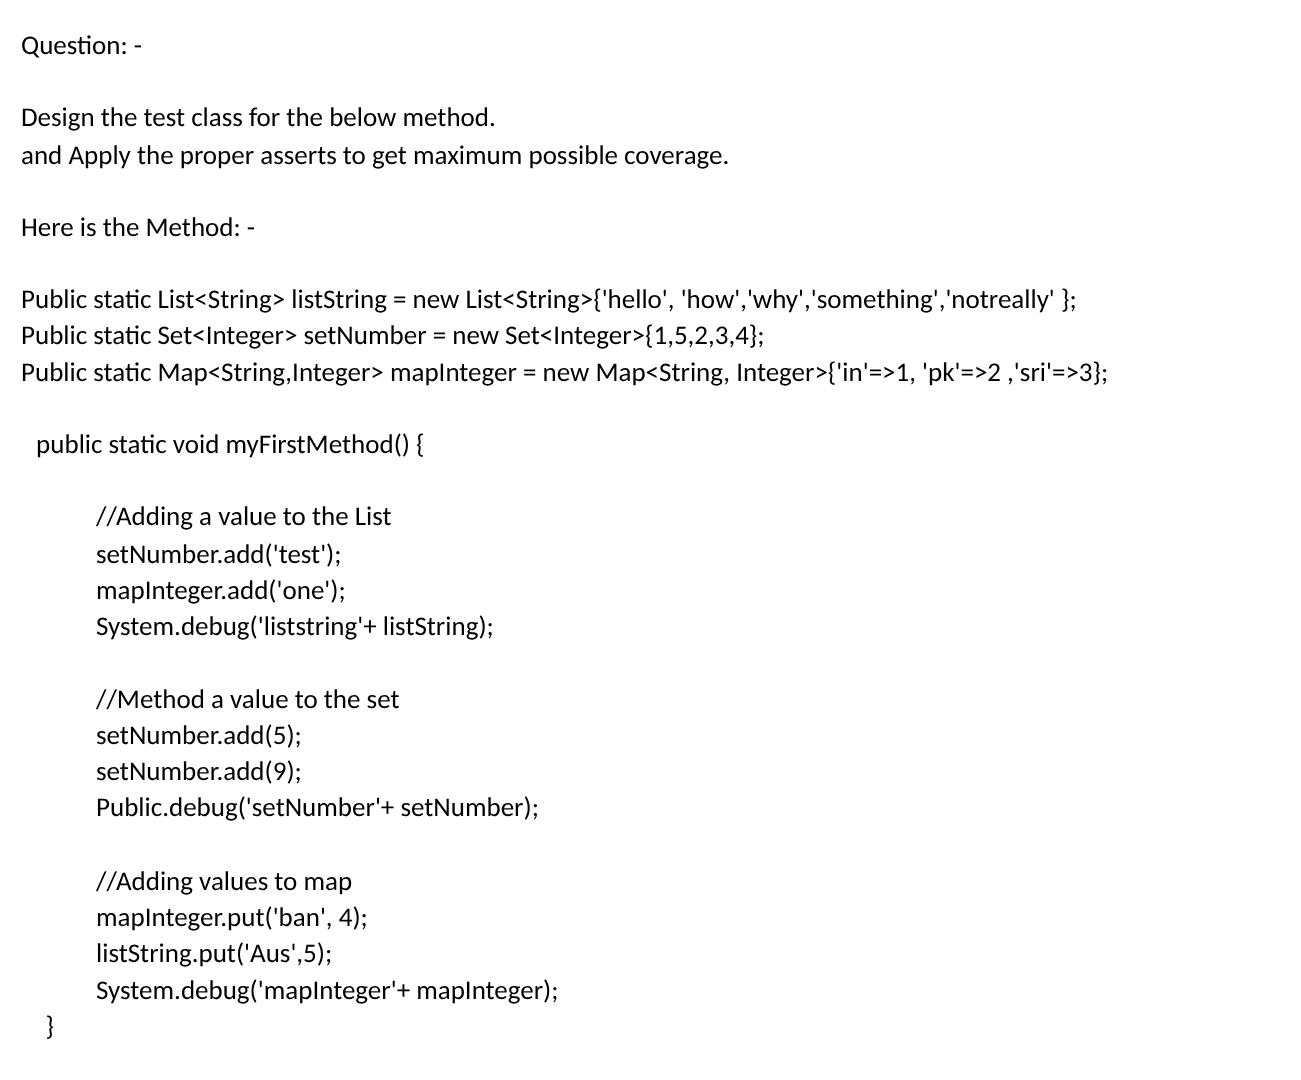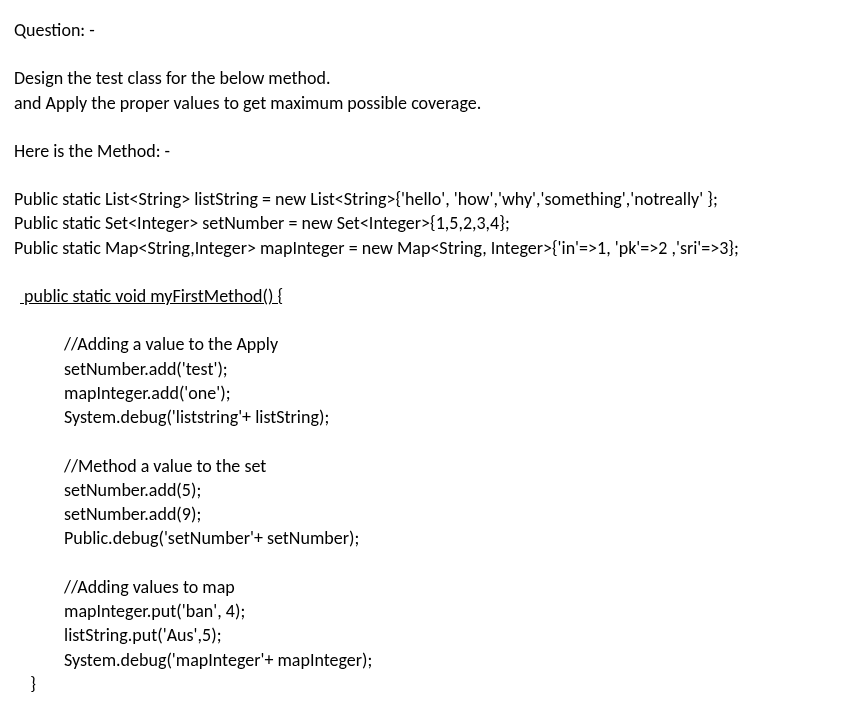--- a/index.html
+++ b/index.html
@@ -21,40 +21,39 @@
       white-space: pre;
     }
     .blank {
       height: 24px;
     }
     .indent1 {
       padding-left: 50px;
     }
     .indent-half {
       padding-left: 6px;
-      text-decoration: underline;
     }
   </style>
 </head>
 <body>
 
 <div class="line">Question: -</div>
 <div class="blank"></div>
 <div class="line">Design the test class for the below method.</div>
-<div class="line">and Apply the proper values to get maximum possible coverage.</div>
+<div class="line">and Apply the proper asserts to get maximum possible coverage.</div>
 <div class="blank"></div>
 <div class="line">Here is the Method: -</div>
 <div class="blank"></div>
 <div class="line">Public static List&lt;String&gt; listString = new List&lt;String&gt;{'hello', 'how','why','something','notreally' };</div>
 <div class="line">Public static Set&lt;Integer&gt; setNumber = new Set&lt;Integer&gt;{1,5,2,3,4};</div>
 <div class="line">Public static Map&lt;String,Integer&gt; mapInteger = new Map&lt;String, Integer&gt;{'in'=&gt;1, 'pk'=&gt;2 ,'sri'=&gt;3};</div>
 <div class="blank"></div>
 <div class="line indent-half"> public static void myFirstMethod() {</div>
 <div class="blank"></div>
-<div class="line indent1">//Adding a value to the Apply</div>
+<div class="line indent1">//Adding a value to the List</div>
 <div class="line indent1">setNumber.add('test');</div>
 <div class="line indent1">mapInteger.add('one');</div>
 <div class="line indent1">System.debug('liststring'+ listString);</div>
 <div class="blank"></div>
 <div class="line indent1">//Method a value to the set</div>
 <div class="line indent1">setNumber.add(5);</div>
 <div class="line indent1">setNumber.add(9);</div>
 <div class="line indent1">Public.debug('setNumber'+ setNumber);</div>
 <div class="blank"></div>
 <div class="line indent1">//Adding values to map</div>

